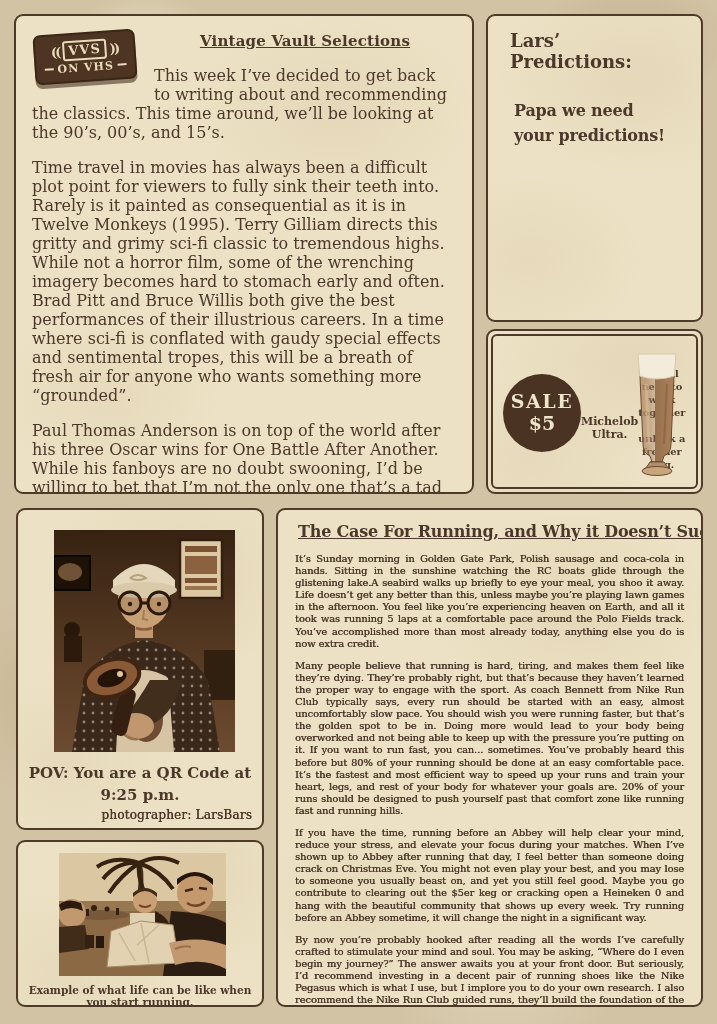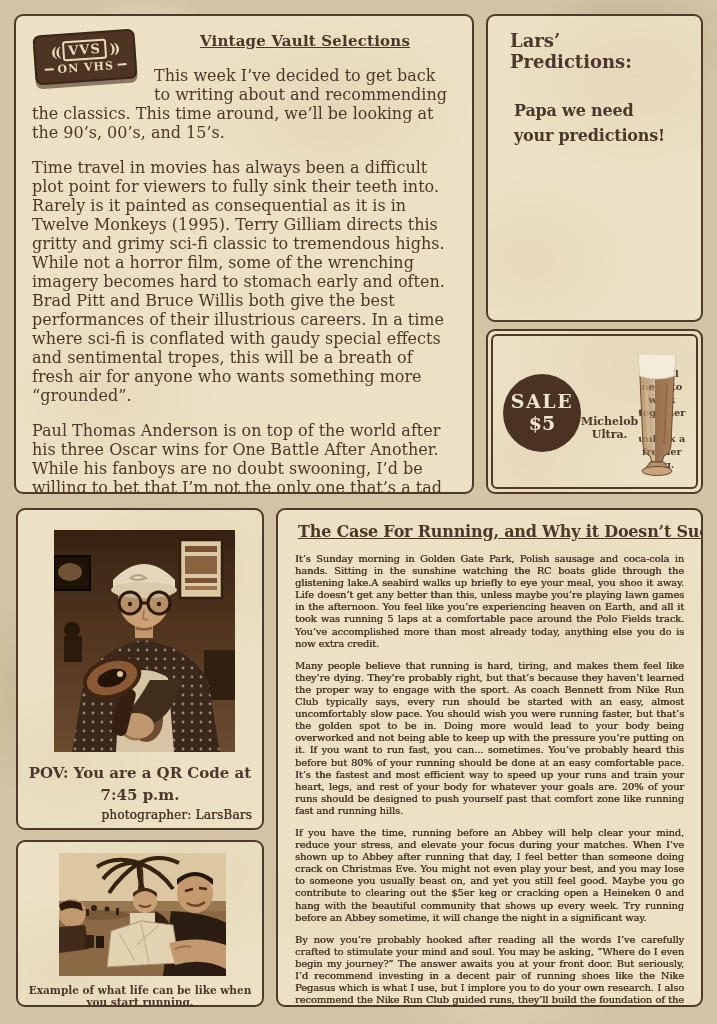--- a/index.html
+++ b/index.html
@@ -180,21 +180,21 @@
       <path d="M82 98 Q90 101 98 98" stroke="#8a5f3c" stroke-width="2.5" fill="none"></path>
       <path d="M128 150 Q118 190 92 196 L70 188 Q86 168 96 150 Z" fill="#3c2a1c"></path>
       <ellipse cx="82" cy="196" rx="18" ry="13" fill="#c59c74"></ellipse>
       <path d="M70 204 q6 6 14 5 M68 196 q-6 2 -8 8" stroke="#9a734c" stroke-width="2.5" fill="none"></path>
       <rect x="62" y="158" width="16" height="48" rx="6" transform="rotate(14 70 180)" fill="#2e1a0e"></rect>
       <ellipse cx="58" cy="148" rx="28" ry="18" transform="rotate(-18 58 148)" fill="#8a5a38" stroke="#3a2010" stroke-width="4"></ellipse>
       <ellipse cx="58" cy="148" rx="15" ry="8.5" transform="rotate(-18 58 148)" fill="#1c0e05"></ellipse>
       <circle cx="66" cy="144" r="3" fill="#e8d0a8"></circle>
       <rect width="181" height="222" fill="#8a6238" opacity="0.08"></rect>
     </svg>
-    <div class="pov-caption">POV: You are a QR Code at 7:45 p.m.</div>
+    <div class="pov-caption">POV: You are a QR Code at 9:25 p.m.</div>
     <div class="pov-credit">photographer: LarsBars</div>
   </section>
 
   <section class="box" id="photo2-box">
     <svg class="photo2-img" viewBox="0 0 167 123" preserveAspectRatio="none">
       <rect width="167" height="123" fill="#e2d0ab"></rect>
       <rect y="48" width="167" height="14" fill="#9a7a54"></rect>
       <rect y="58" width="167" height="65" fill="#8a6a46"></rect>
       <ellipse cx="40" cy="62" rx="30" ry="5" fill="#76583a"></ellipse>
       <path d="M80 8 Q85 30 78 54" stroke="#3f2a16" stroke-width="5" fill="none"></path>

